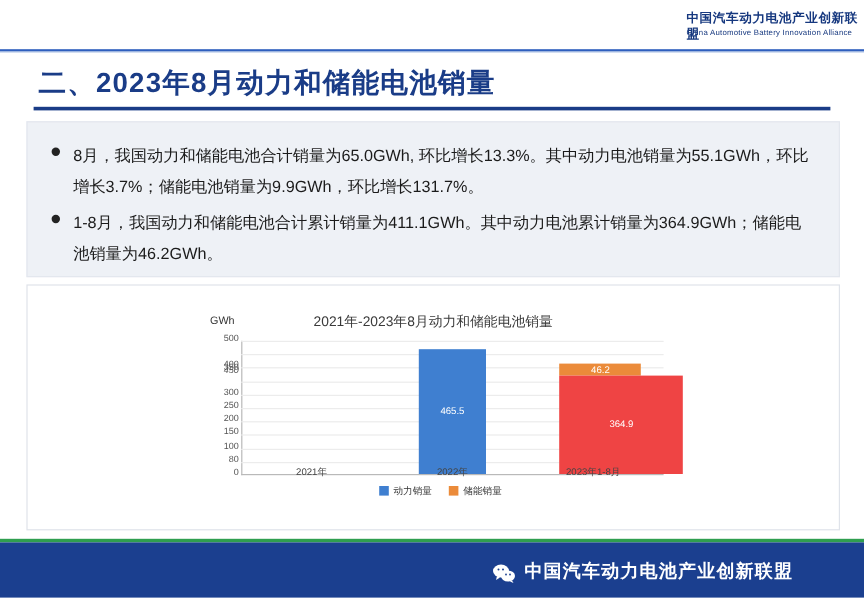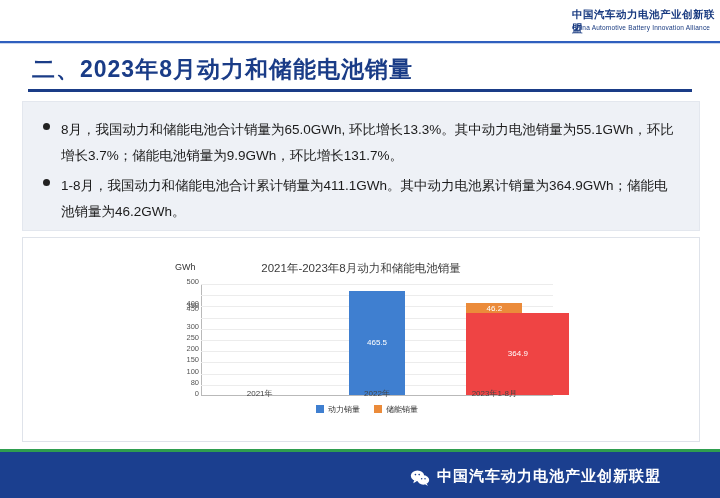--- a/index.html
+++ b/index.html
@@ -114,21 +114,21 @@
       <div class="gridline" style="top: 11.2px;"></div>
       <div class="gridline" style="top: 0px;"></div>
       <div class="xlabel" style="left: 13.6667px;">2021年</div>
       <div class="bar-group" style="left: 148px;">
         <div class="seg seg-main" style="height: 104.272px; background: rgb(63, 127, 208);">
           <span class="seg-label" style="top: 47.136px;">465.5</span>
         </div>
       </div>
       <div class="xlabel" style="left: 131px;">2022年</div>
       <div class="bar-group" style="left: 265.333px;">
-        <div class="seg seg-ess" style="height: 10.3488px; background: rgb(235, 139, 58);">
+        <div class="seg seg-ess" style="height: 10.3488px; background: rgb(235, 139, 58); padding-left: 12px;">
           <span class="seg-label" style="top: 1px;">46.2</span>
         </div>
         <div class="seg seg-main" style="height: 81.7376px; background: #ef4444; padding-left: 47px;">
           <span class="seg-label" style="top: 35.8688px;">364.9</span>
         </div>
       </div>
       <div class="xlabel" style="left: 248.333px;">2023年1-8月</div>
     </div>
 
   <div class="legend">

